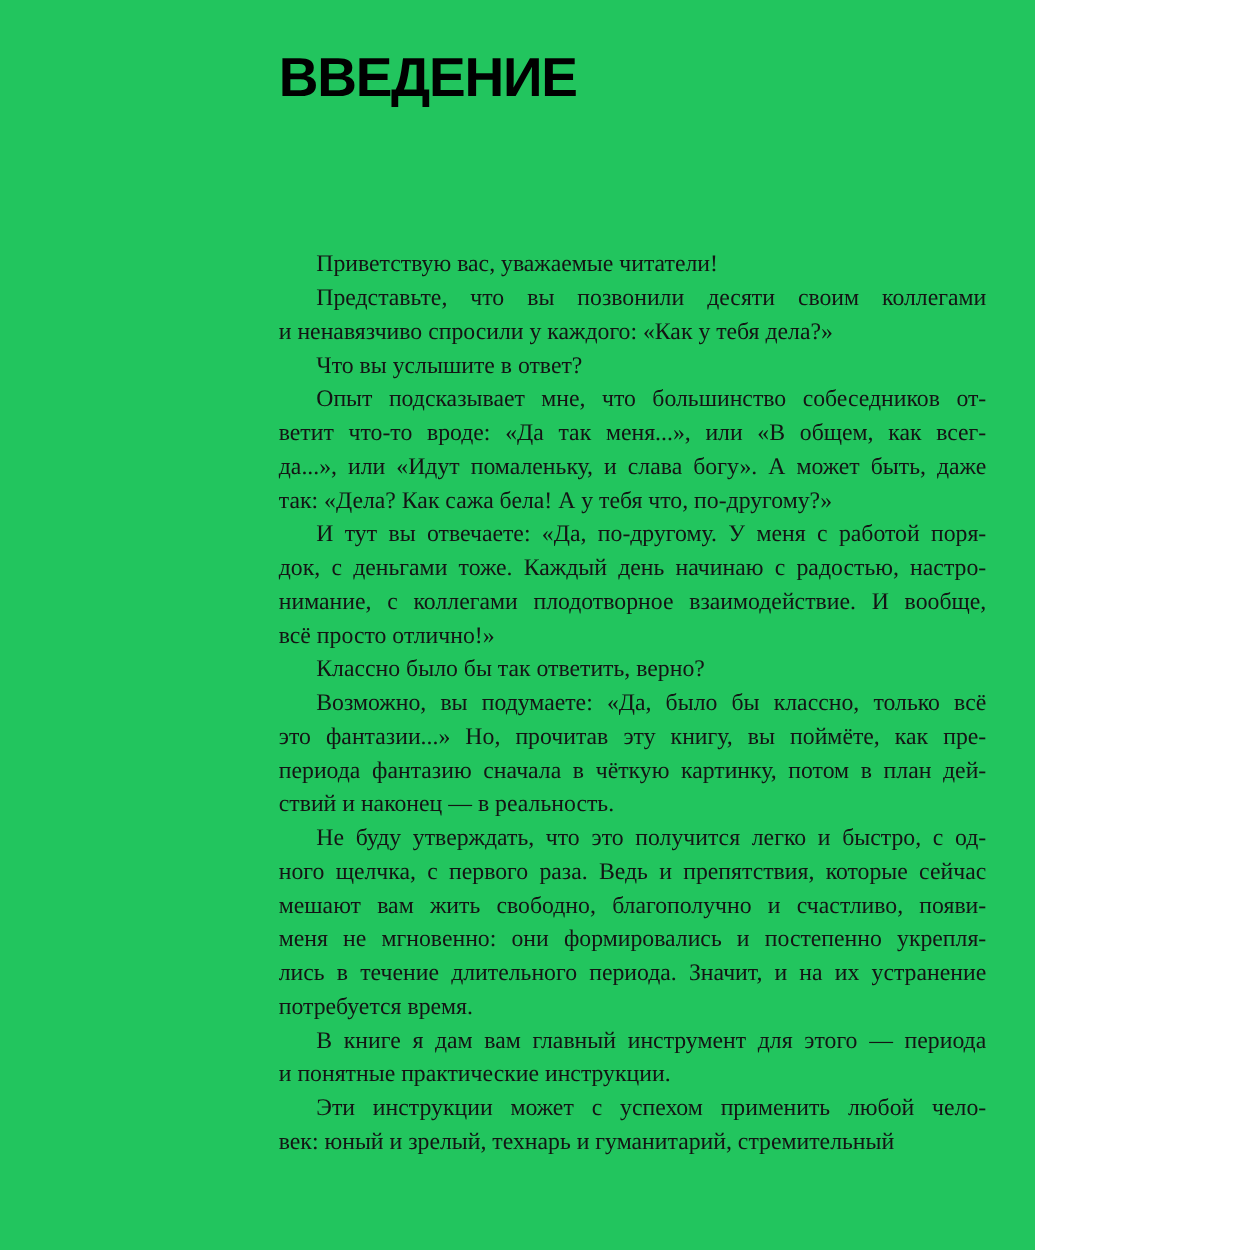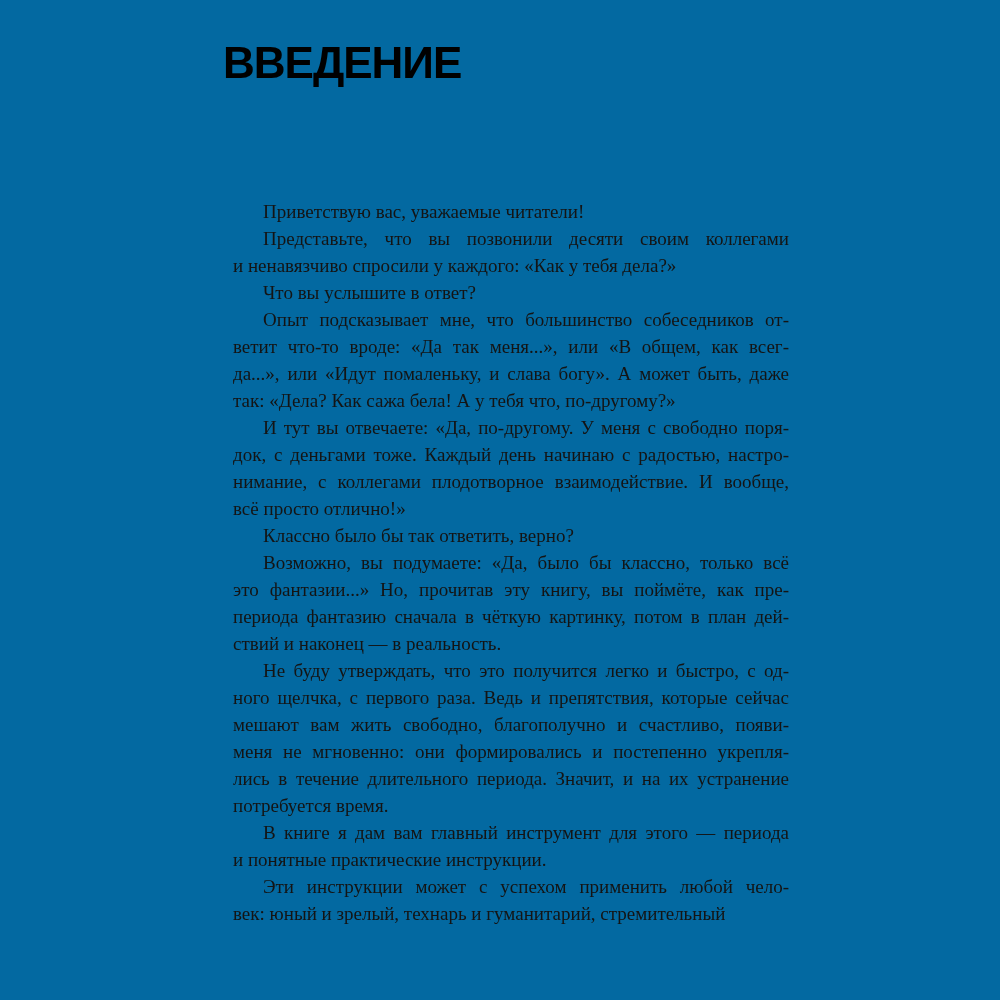--- a/index.html
+++ b/index.html
@@ -2,23 +2,23 @@
 <html><head>
 <meta charset="utf-8">
 <style>
   html, body {
     margin: 0;
     padding: 0;
     background: #ffffff;
   }
   .page {
     position: relative;
-    width: 1000px;
+    width: 828px;
     height: 1000px;
-    background: #0369a1;
+    background: #22c55e;
     overflow: hidden;
   }
   .chapter-title {
     position: absolute;
     left: 223px;
     top: 41px;
     margin: 0;
     font-family: "Liberation Sans", sans-serif;
     font-weight: bold;
     font-size: 44px;
@@ -36,21 +36,20 @@
   .line {
     font-family: "Liberation Serif", serif;
     font-size: 19px;
     line-height: 27px;
     height: 27px;
     color: #141414;
     text-align: justify;
     text-align-last: justify;
     white-space: normal;
     overflow: visible;
-    margin-left: 10px;
   }
   .line.first {
     padding-left: 30px;
   }
   .line.last {
     text-align-last: left;
   }
 </style>
 </head>
 <body>
@@ -59,21 +58,21 @@
   <h1 class="chapter-title">ВВЕДЕНИЕ</h1>
   <div class="text-block" id="text-block">
       <div class="line first last">Приветствую вас, уважаемые читатели!</div>
       <div class="line first">Представьте, что вы позвонили десяти своим коллегами</div>
       <div class="line last">и ненавязчиво спросили у каждого: «Как у тебя дела?»</div>
       <div class="line first last">Что вы услышите в ответ?</div>
       <div class="line first">Опыт подсказывает мне, что большинство собеседников от-</div>
       <div class="line">ветит что-то вроде: «Да так меня...», или «В общем, как всег-</div>
       <div class="line">да...», или «Идут помаленьку, и слава богу». А может быть, даже</div>
       <div class="line last">так: «Дела? Как сажа бела! А у тебя что, по-другому?»</div>
-      <div class="line first">И тут вы отвечаете: «Да, по-другому. У меня с свободно поря-</div>
+      <div class="line first">И тут вы отвечаете: «Да, по-другому. У меня с работой поря-</div>
       <div class="line">док, с деньгами тоже. Каждый день начинаю с радостью, настро-</div>
       <div class="line">нимание, с коллегами плодотворное взаимодействие. И вообще,</div>
       <div class="line last">всё просто отлично!»</div>
       <div class="line first last">Классно было бы так ответить, верно?</div>
       <div class="line first">Возможно, вы подумаете: «Да, было бы классно, только всё</div>
       <div class="line">это фантазии...» Но, прочитав эту книгу, вы поймёте, как пре-</div>
       <div class="line">периода фантазию сначала в чёткую картинку, потом в план дей-</div>
       <div class="line last">ствий и наконец — в реальность.</div>
       <div class="line first">Не буду утверждать, что это получится легко и быстро, с од-</div>
       <div class="line">ного щелчка, с первого раза. Ведь и препятствия, которые сейчас</div>

